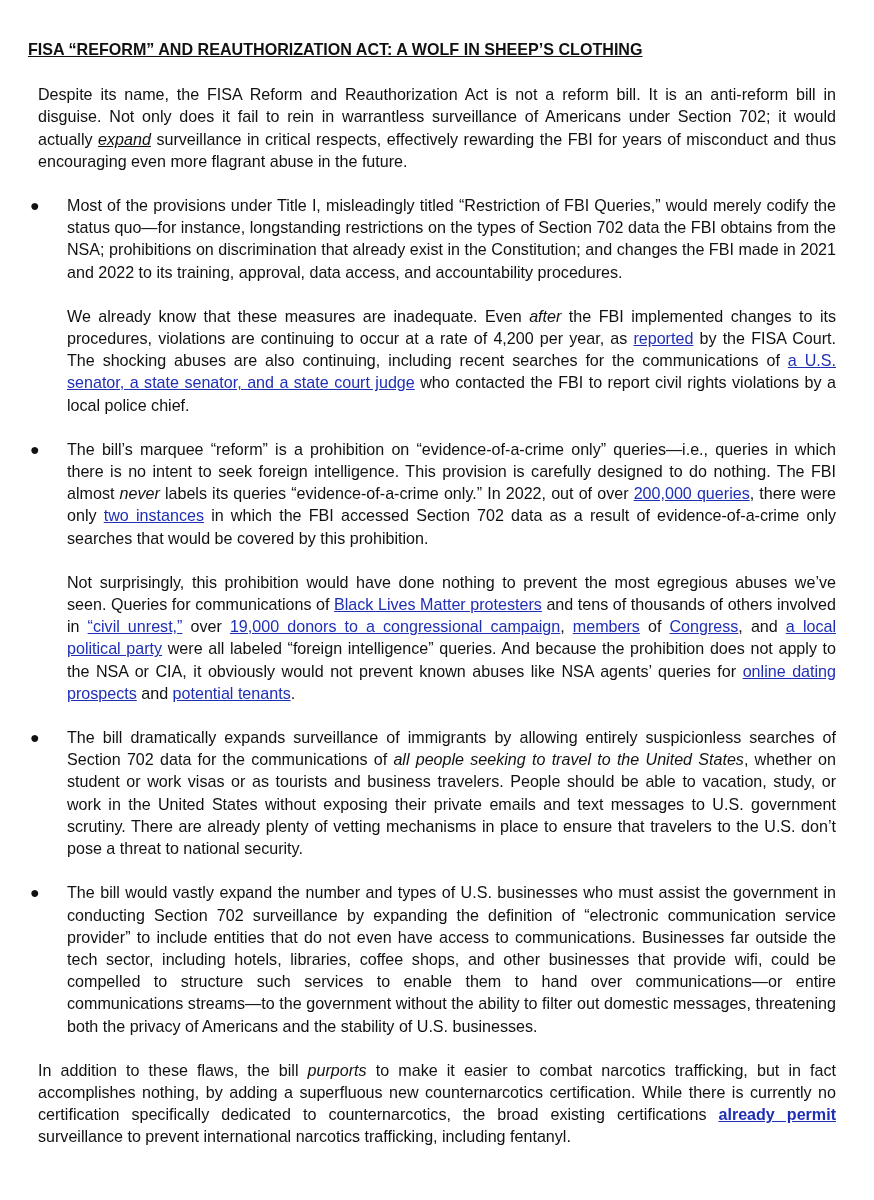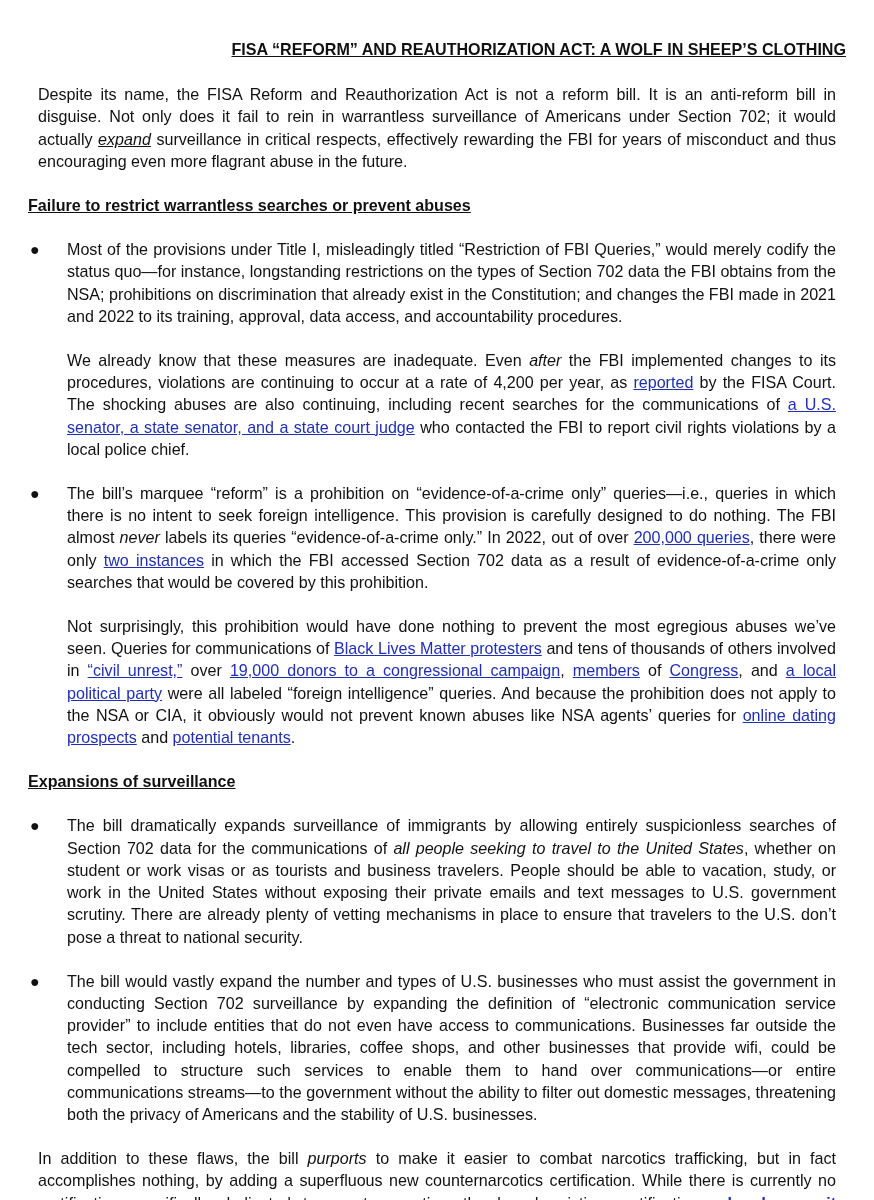--- a/index.html
+++ b/index.html
@@ -5,21 +5,21 @@
   html, body { margin: 0; padding: 0; background: #ffffff; }
   body {
     width: 874px; height: 1200px; overflow: hidden;
     font-family: "Liberation Sans", sans-serif;
     color: #111111;
     font-size: 16.1px;
     line-height: 22.2px;
   }
   .page { position: relative; padding: 38px 28px 0 28px; }
   .title {
-    text-align: right; font-weight: bold; text-decoration: underline;
+    text-align: left; font-weight: bold; text-decoration: underline;
     font-size: 16.1px; margin: 0 0 23px 0; letter-spacing: 0px;
   }
   p { margin: 10px; text-align: justify; }
   .intro { margin-bottom: 22px; }
   .section-heading { font-weight: bold; text-decoration: underline; margin-bottom: 22px; }
   .bullet { position: relative; padding-left: 29px; margin-bottom: 22px; }
   .bullet .dot { position: absolute; left: 2px; top: 0; }
   .bullet p + p { margin-top: 22px; }
   a { color: #1f2fb5; text-decoration: underline; }
   .closing { margin-bottom: 22px; }
@@ -27,35 +27,33 @@
 </style>
 </head>
 <body>
 
 <div class="page">
 
   <div class="title">FISA “REFORM” AND REAUTHORIZATION ACT: A WOLF IN SHEEP’S CLOTHING</div>
 
   <p class="intro"><span>Despite its name, the FISA Reform and Reauthorization Act is not a reform bill. It is an anti-reform bill in disguise. Not only does it fail to rein in warrantless surveillance of Americans under Section 702; it would actually </span><em style="text-decoration:underline">expand</em><span> surveillance in critical respects, effectively rewarding the FBI for years of misconduct and thus encouraging even more flagrant abuse in the future.</span></p>
 
-  <div class="section-heading">Failure to restrict warrantless searches or prevent abuses</div>
 
   <div class="bullet">
     <span class="dot">●</span>
     <p><b>Most of the provisions under Title I, misleadingly titled “Restriction of FBI Queries,” would merely codify the status quo</b><span>—for instance, longstanding restrictions on the types of Section 702 data the FBI obtains from the NSA; prohibitions on discrimination that already exist in the Constitution; and changes the FBI made in 2021 and 2022 to its training, approval, data access, and accountability procedures.</span></p>
     <p><b>We already know that these measures are inadequate.</b><span> Even </span><em>after</em><span> the FBI implemented changes to its procedures, </span><b>violations are continuing to occur at a rate of 4,200 per year,</b><span> as </span><a href="#">reported</a><span> by the FISA Court. The shocking abuses are also continuing, including recent searches for the communications of </span><a href="#">a U.S. senator, a state senator, and a state court judge</a><span> who contacted the FBI to report civil rights violations by a local police chief.</span></p>
   </div>
 
   <div class="bullet">
     <span class="dot">●</span>
     <p><span>The bill’s marquee “reform” is a prohibition on “evidence-of-a-crime only” queries—i.e., queries in which there is no intent to seek foreign intelligence. </span><b>This provision is carefully designed to do nothing.</b><span> The FBI almost </span><em>never</em><span> labels its queries “evidence-of-a-crime only.” In 2022, out of over </span><a href="#">200,000 queries</a><span>, there were only </span><a href="#">two instances</a><span> in which the FBI accessed Section 702 data as a result of evidence-of-a-crime only searches that would be covered by this prohibition.</span></p>
     <p><span>Not surprisingly, </span><b>this prohibition would have done nothing to prevent the most egregious abuses we’ve seen.</b><span> Queries for communications of </span><a href="#">Black Lives Matter protesters</a><span> and tens of thousands of others involved in </span><a href="#">“civil unrest,”</a><span> over </span><a href="#">19,000 donors to a congressional campaign</a><span>, </span><a href="#">members</a><span> of </span><a href="#">Congress</a><span>, and </span><a href="#">a local political party</a><span> were all labeled “foreign intelligence” queries. And because the prohibition does not apply to the NSA or CIA, it obviously would not prevent known abuses like NSA agents’ queries for </span><a href="#">online dating prospects</a><span> and </span><a href="#">potential tenants</a><span>.</span></p>
   </div>
 
-  <div class="section-heading">Expansions of surveillance</div>
 
   <div class="bullet">
     <span class="dot">●</span>
     <p><b>The bill dramatically expands surveillance of immigrants</b><span> by allowing entirely suspicionless searches of Section 702 data for the communications of </span><em>all people seeking to travel to the United States</em><span>, whether on student or work visas or as tourists and business travelers. People should be able to vacation, study, or work in the United States without exposing their private emails and text messages to U.S. government scrutiny. There are already plenty of vetting mechanisms in place to ensure that travelers to the U.S. don’t pose a threat to national security.</span></p>
   </div>
 
   <div class="bullet">
     <span class="dot">●</span>
     <p><span>The bill would </span><b>vastly expand the number and types of U.S. businesses who must assist the government in conducting Section 702 surveillance</b><span> by expanding the definition of “electronic communication service provider” to include entities that do not even have access to communications. Businesses far outside the tech sector, including </span><b>hotels, libraries, coffee shops,</b><span> and other businesses that provide wifi, could be compelled to structure such services to enable them to hand over communications—or entire communications streams—to the government without the ability to filter out domestic messages, threatening both the privacy of Americans and the stability of U.S. businesses.</span></p>
   </div>

